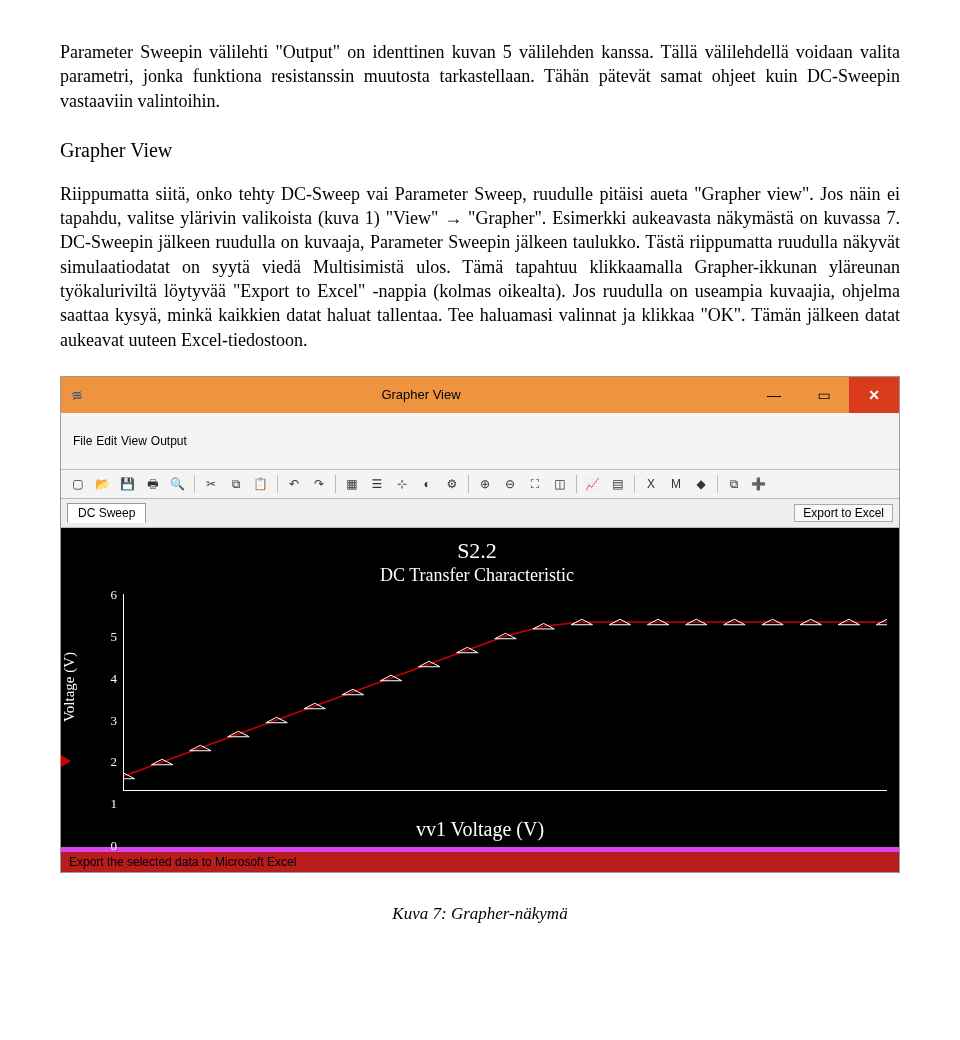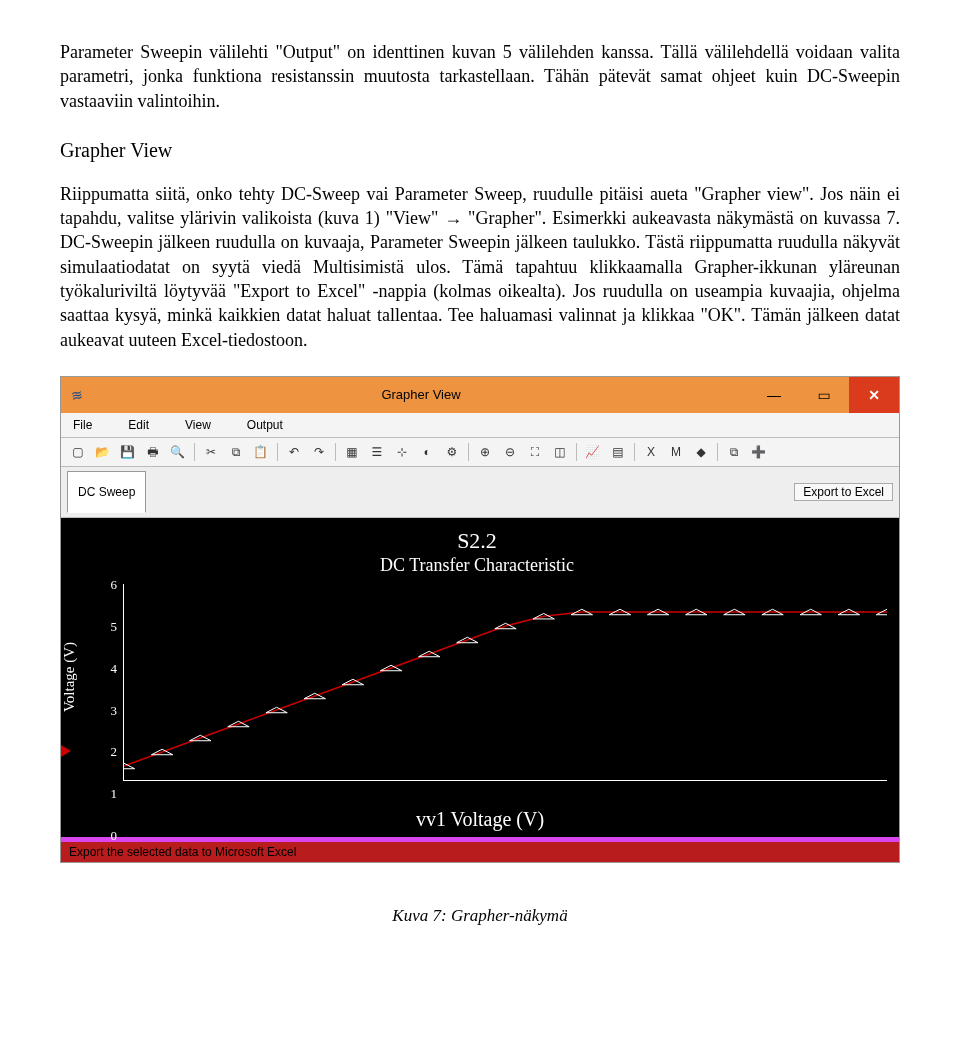--- a/index.html
+++ b/index.html
@@ -59,22 +59,22 @@
     justify-content: center;
     font-size: 14px;
   }
   .tb-close {
     background: #da3b1c;
     color: #fff;
     font-weight: bold;
   }
   .menubar {
     display: flex;
-    gap: 32px;
-    padding: 4px 10px;
+    gap: 0;
+    padding: 20px 10px;
     border-bottom: 1px solid #bbb;
     background: #f4f4f4;
   }
   .menuitem { padding: 2px 2px; }
   .toolbar {
     display: flex;
     align-items: center;
     padding: 3px 6px;
     gap: 3px;
     border-bottom: 1px solid #bbb;
@@ -101,21 +101,21 @@
     align-items: center;
     justify-content: space-between;
     padding: 4px 6px;
     border-bottom: 1px solid #bbb;
     background: #eee;
   }
   .tab {
     background: #fff;
     border: 1px solid #999;
     border-bottom: 1px solid #fff;
-    padding: 14px 10px;
+    padding: 3px 10px;
     font-size: 12px;
   }
   .export-label {
     border: 1px solid #aaa;
     padding: 2px 8px;
     background: #f8f8f8;
   }
   .plotarea {
     background: #000;
     color: #fff;
@@ -195,21 +195,21 @@
   }
   .statusbar {
     padding: 4px 8px;
     border-top: 5px solid #d946ef;
     background: #b91c1c;
     font-size: 12px;
   }
   .caption {
     text-align: center;
     font-style: italic;
-    margin-top: 42px;
+    margin-top: 30px;
     font-size: 17px;
   }
   .appicon {
     font-size: 14px;
     color: #1a4b8c;
     transform: rotate(-10deg);
   }
 </style>
 </head>
 <body>

